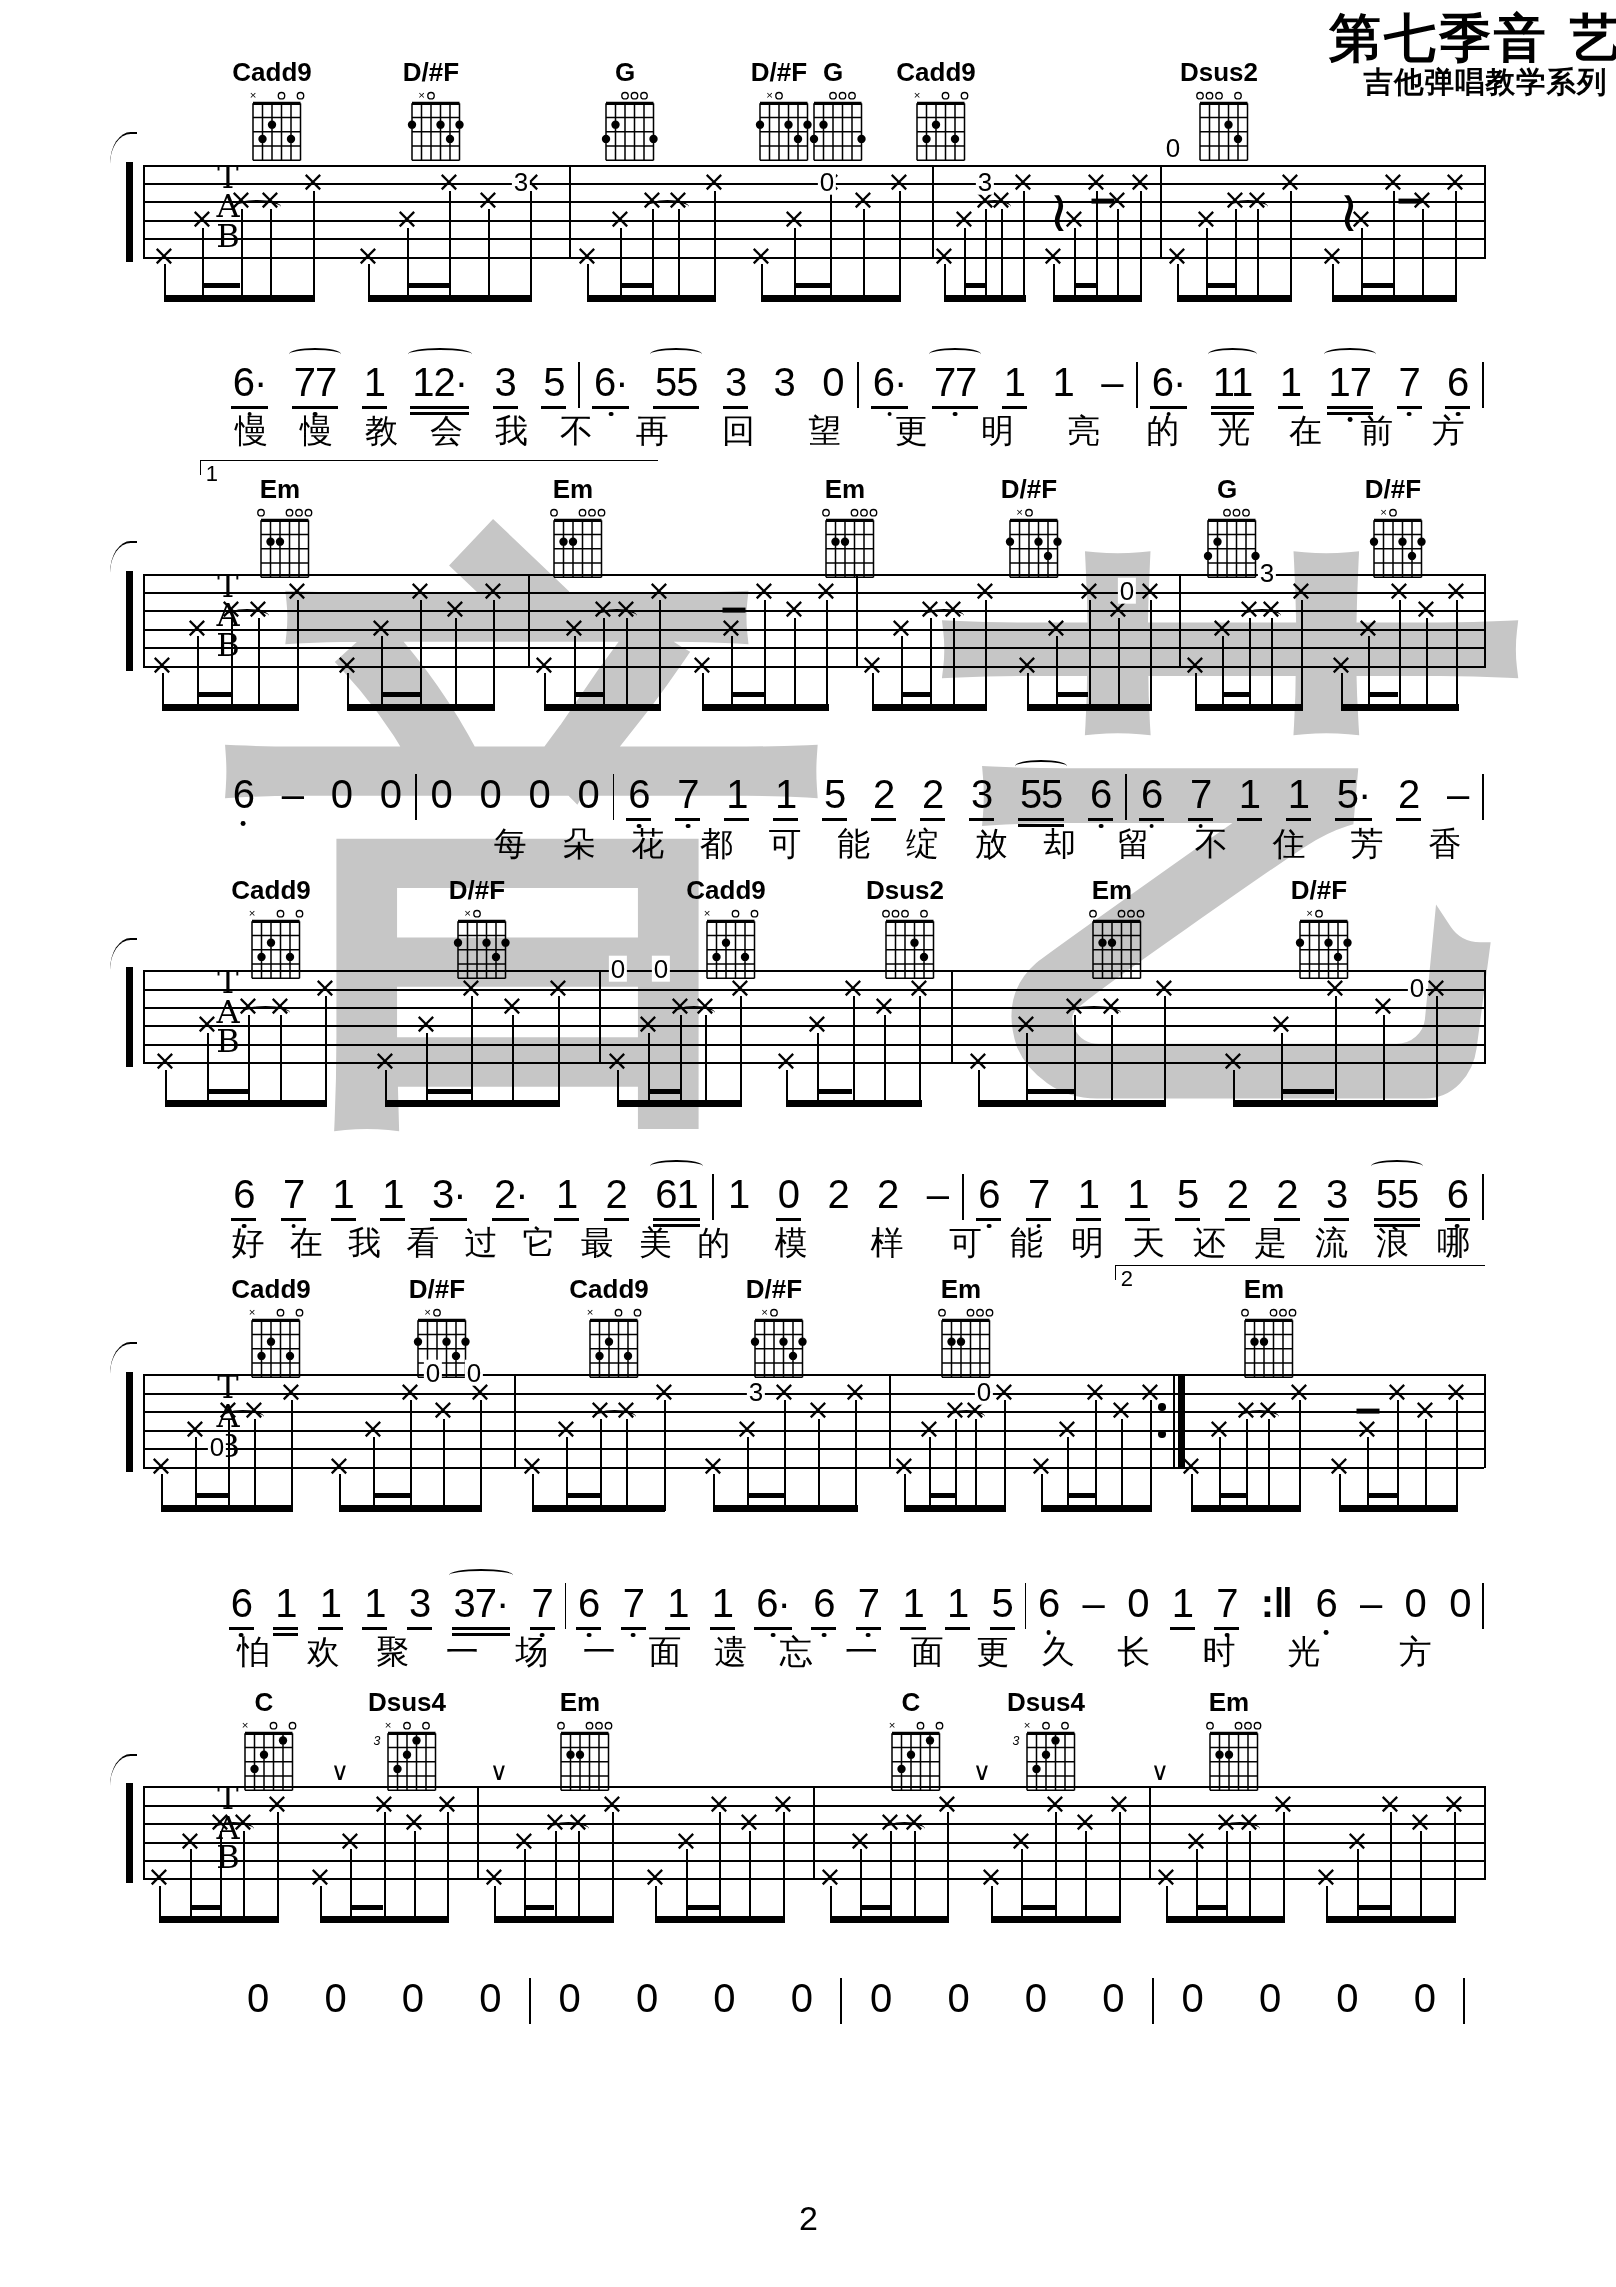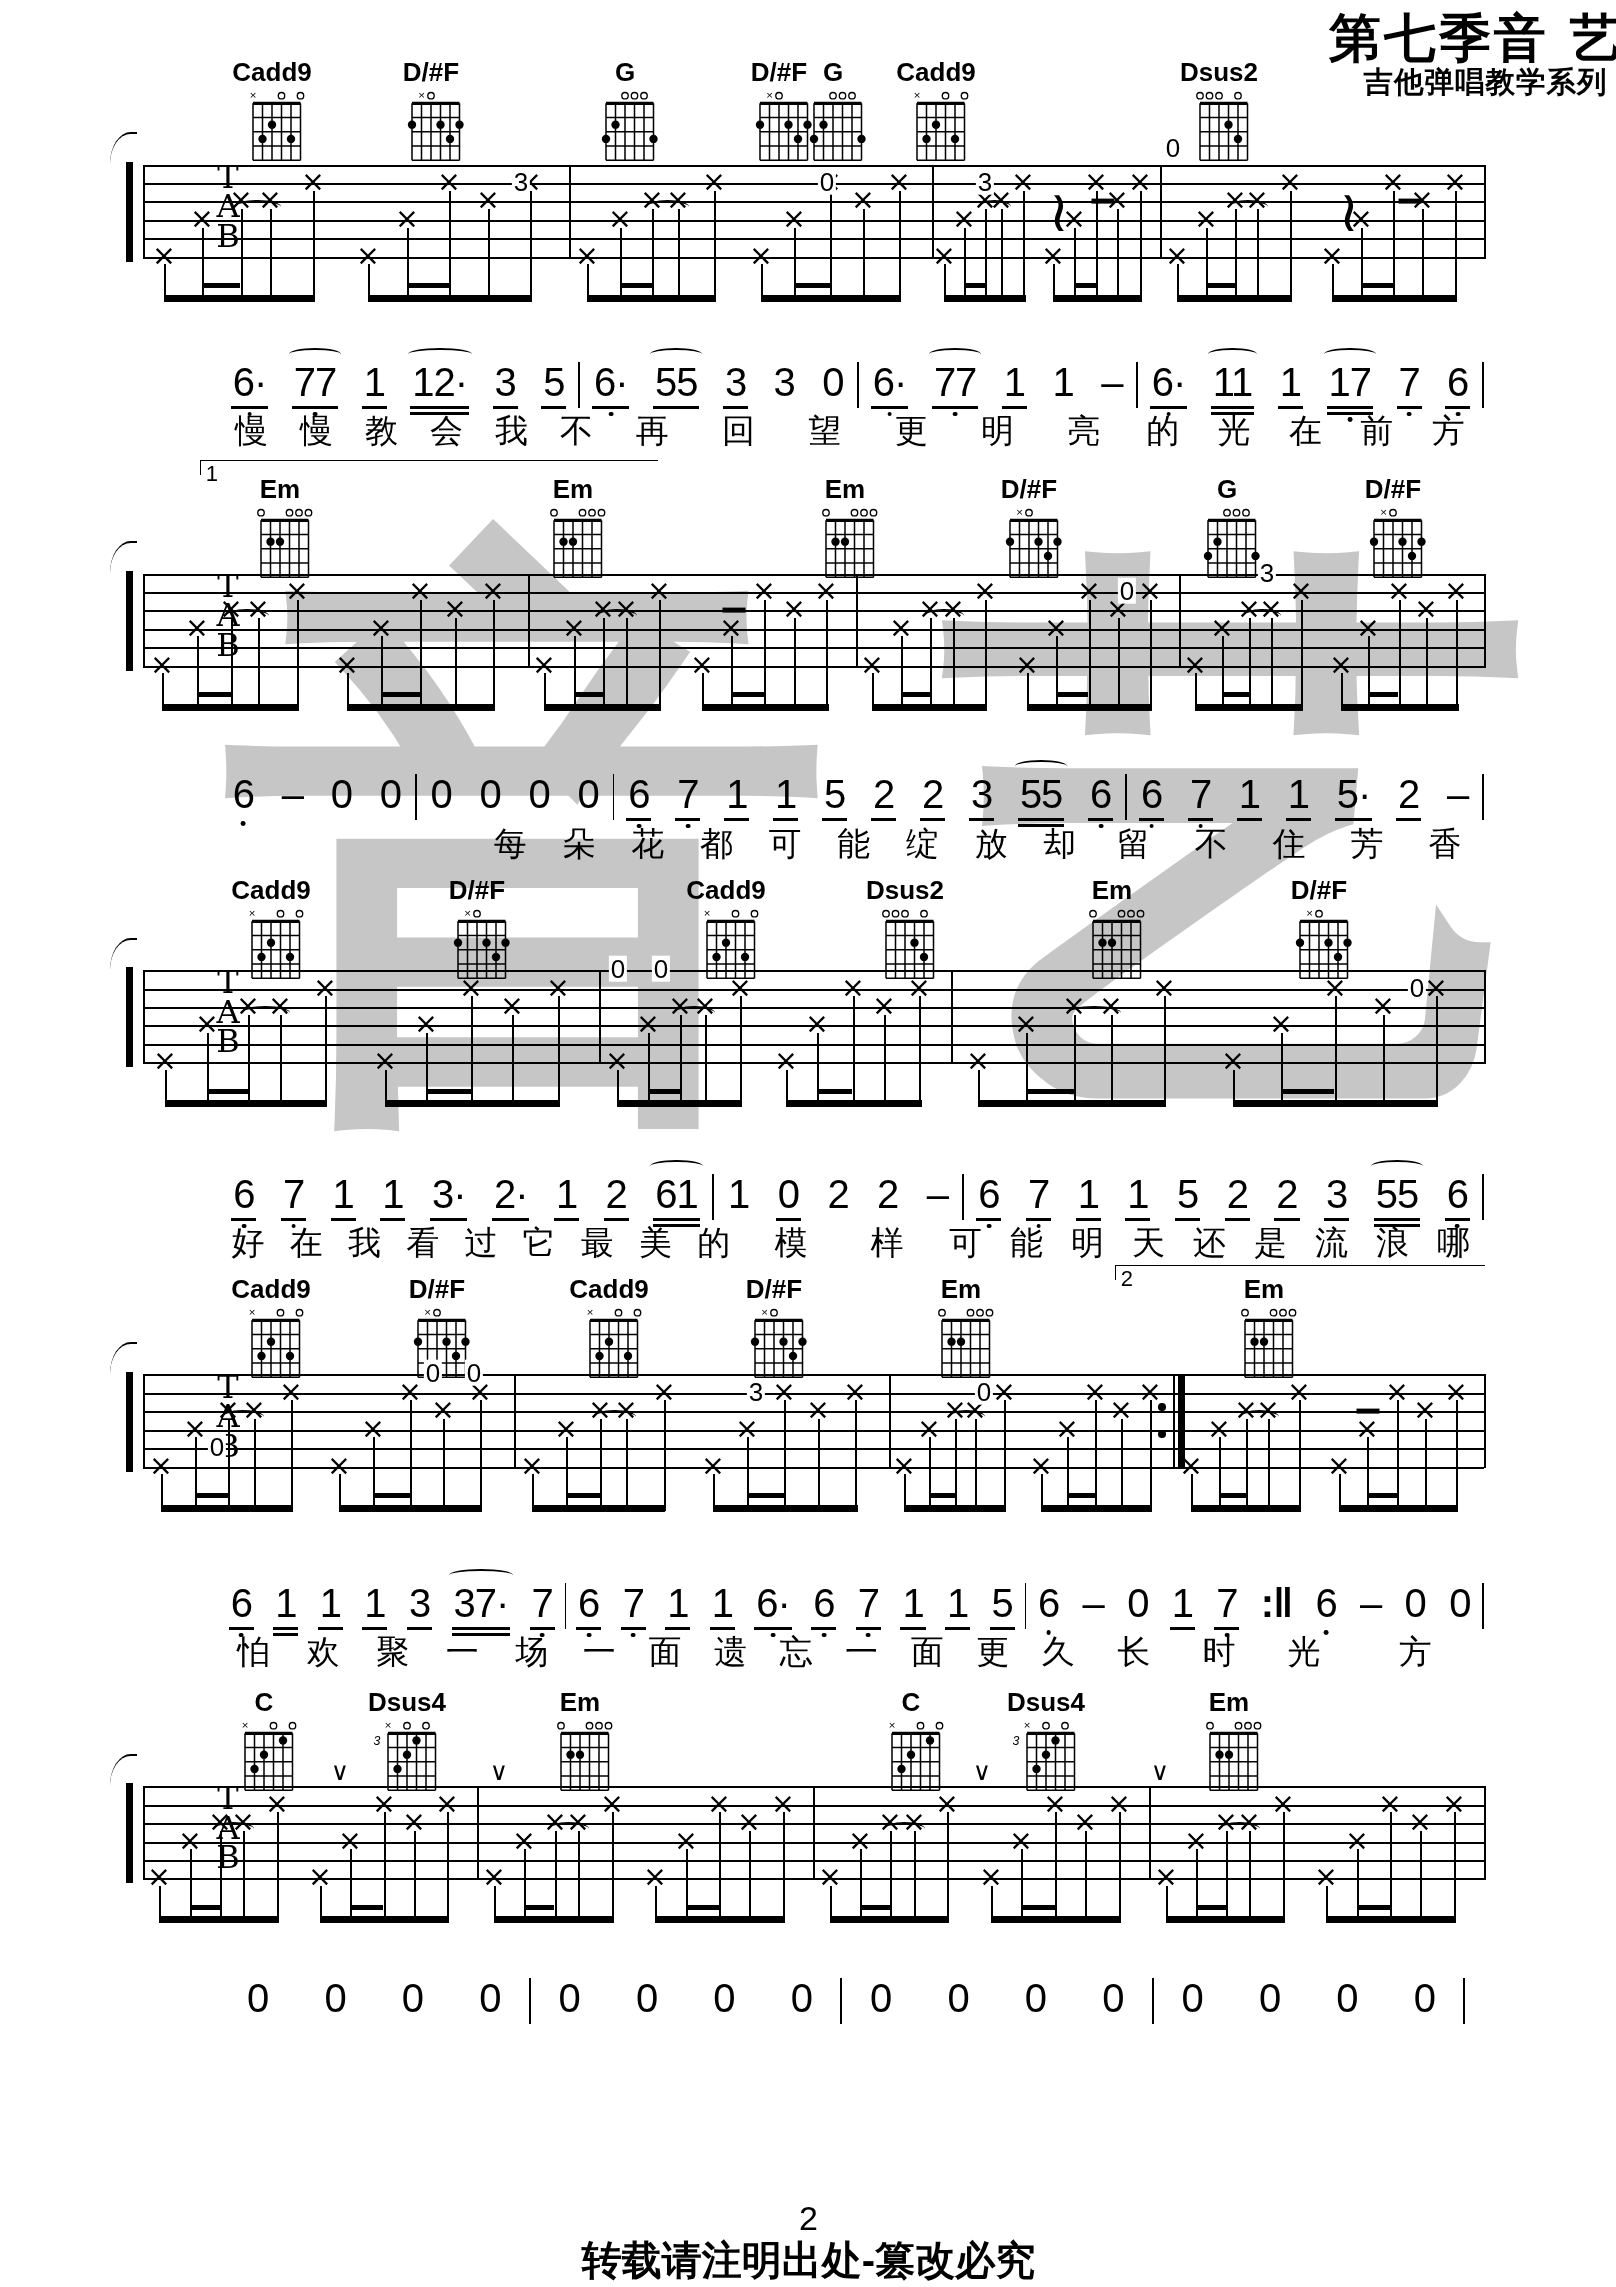--- a/index.html
+++ b/index.html
@@ -37,21 +37,20 @@
   #notice{position:absolute;top:2233px;left:0;width:1617px;text-align:center;font-weight:700;font-size:40px;z-index:3;}
   .hook{position:absolute;width:27px;height:30px;border-top:2.9px solid #000;border-top-left-radius:100% 130%;}
 </style>
 </head>
 <body>
 
 <div id="page">
   <div id="title">第七季音 艺</div>
   <div id="subtitle">吉他弹唱教学系列</div>
   <div id="pagenum">2</div>
-  <div id="notice">转载请注明出处-篡改必究</div>
 <div class="wm" style="left: 224px; top: 533px; font-size: 609px;">音</div>
     <div class="wm" style="left: 942px; top: 547px; font-size: 590px;">艺</div>
     <div class="abs ink" style="left: 0px; top: 0px;">
       <div class="abs" style="left: 234px; top: 59px; width: 76px;">
         <div class="chname" style="left: 38px; top: -1.9px;">Cadd9</div>
         <div class="abs" style="left: 0px; top: 28.5px;">
           <svg viewBox="0 0 80 84" width="76" height="80" style="display: block;">
             <line x1="20" y1="16" x2="70" y2="16" stroke="#000" stroke-width="3.4"></line>
             <line x1="20" y1="31" x2="70" y2="31" stroke="#000" stroke-width="1.6"></line>
             <line x1="20" y1="46" x2="70" y2="46" stroke="#000" stroke-width="1.6"></line>

